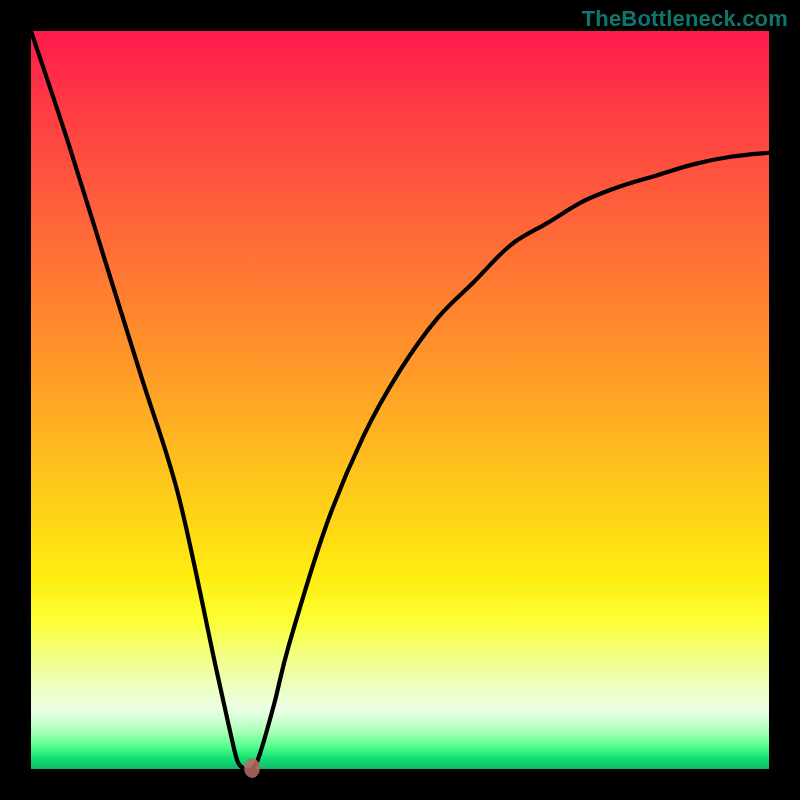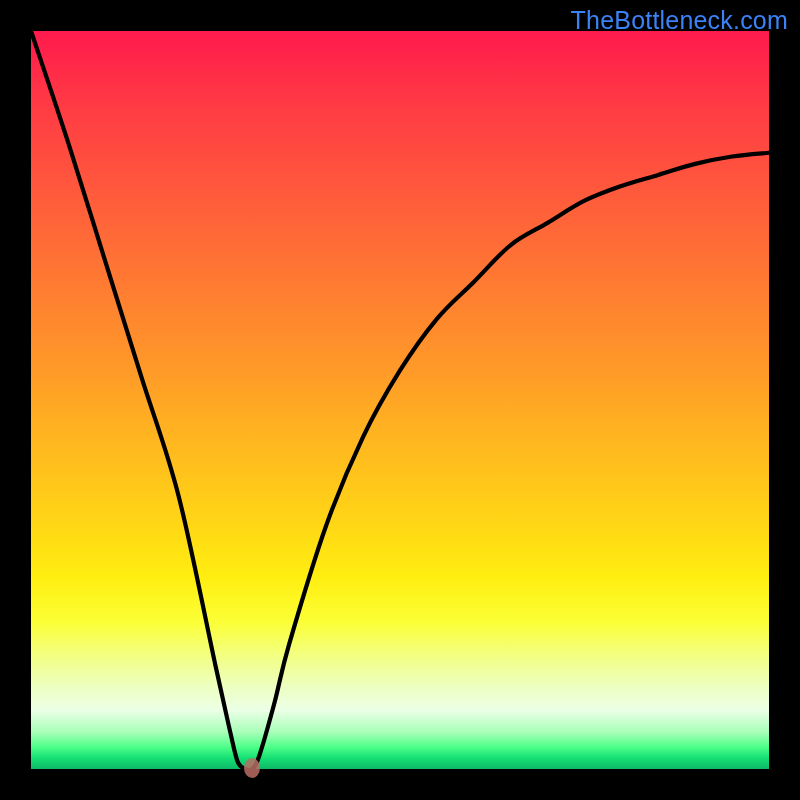--- a/index.html
+++ b/index.html
@@ -42,24 +42,24 @@
       #4fff8a 97%,
       #15e074 98.5%,
       #0fb868 100%
     );
     box-sizing: border-box;
   }
   .watermark {
     position: absolute;
     top: 6px;
     right: 12px;
-    color: #3b82f6;
-    font-size: 25px;
+    color: #0f766e;
+    font-size: 22px;
     letter-spacing: 0.2px;
-    font-weight: 400;
+    font-weight: 700;
     user-select: none;
   }
   svg.curve {
     position: absolute;
     left: 0;
     top: 0;
     width: 738px;
     height: 738px;
     overflow: visible;
   }

